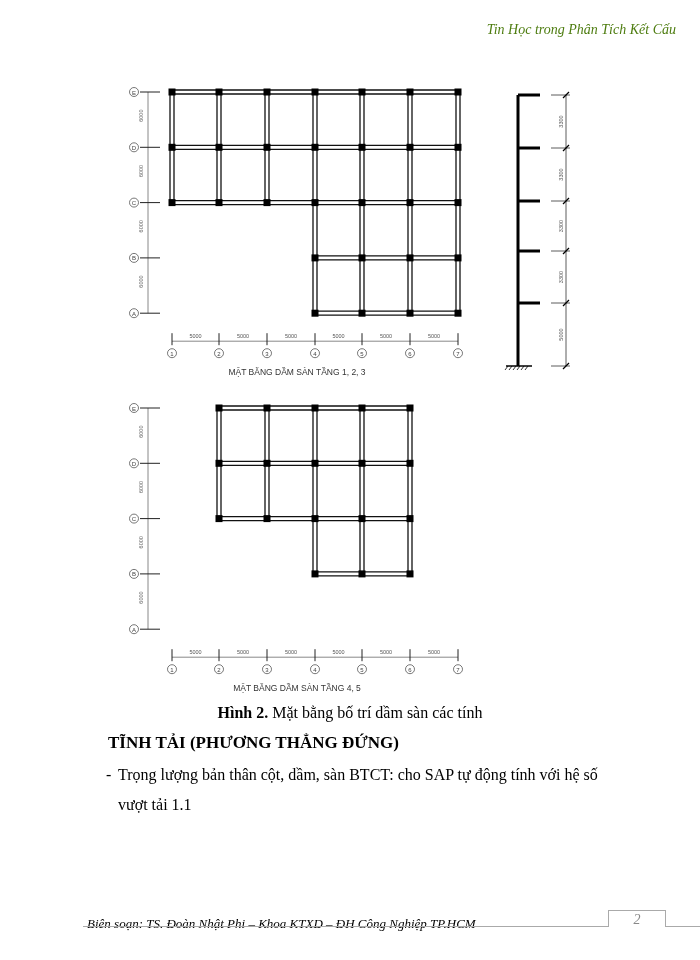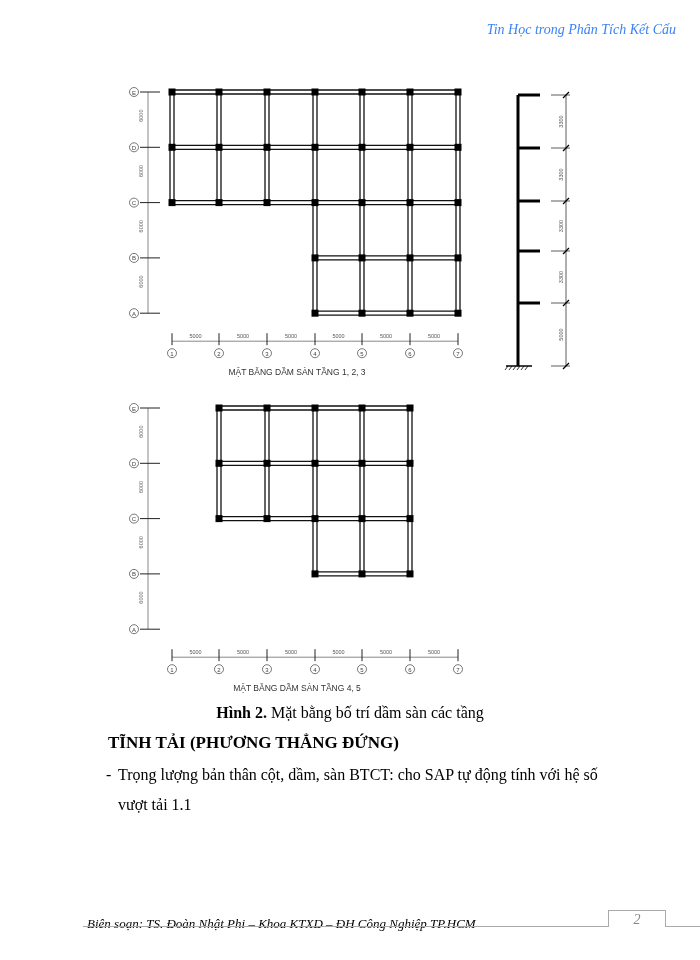--- a/index.html
+++ b/index.html
@@ -1,17 +1,17 @@
 <!DOCTYPE html>
 <html><head>
 <meta charset="utf-8">
 <style>
   html,body{margin:0;padding:0;background:#fff;}
   body{width:700px;height:960px;position:relative;overflow:hidden;font-family:"Liberation Serif",serif;color:#000;}
-  .hdr{position:absolute;right:24px;top:22px;font-style:italic;font-size:14px;color:#3b82f6;}
+  .hdr{position:absolute;right:24px;top:22px;font-style:italic;font-size:14px;color:#4d7c0f;}
   svg.fig{position:absolute;left:0;top:0;}
   .caption{position:absolute;left:0;width:700px;top:704px;text-align:center;font-size:16px;}
   .caption b{font-weight:bold;text-align:right;}
   .h2{position:absolute;left:85px;top:733px;font-size:17px;font-weight:bold;margin-left:23px;}
   .bullet{position:absolute;left:106px;top:760px;font-size:16px;line-height:30px;width:520px;}
   .bullet .dash{position:absolute;left:0;top:0;}
   .bullet .txt{margin-left:12px;}
   .ftr{position:absolute;left:87px;top:904px;font-style:italic;font-size:13px;margin-top:12px;}
   .ftr-line{position:absolute;left:83px;top:926px;width:617px;height:1px;background:#aaa;}
   .pgbox{position:absolute;left:608px;top:910px;width:56px;height:16px;border:1px solid #aaa;border-bottom:none;background:#fff;text-align:center;font-size:14px;font-style:italic;color:#888;line-height:18px;}
@@ -244,21 +244,21 @@
       <line x1="551" y1="303" x2="570" y2="303" stroke="#333" stroke-width="0.8"></line>
       <line x1="563" y1="306" x2="569" y2="300" stroke="#000" stroke-width="1.2"></line>
       <text x="566" y="334.5" font-size="5.5" text-anchor="middle" fill="#555" transform="rotate(-90 566 334.5) translate(0 -3)" font-family="Liberation Sans, sans-serif">5000</text>
       <line x1="551" y1="366" x2="570" y2="366" stroke="#333" stroke-width="0.8"></line>
       <line x1="563" y1="369" x2="569" y2="363" stroke="#000" stroke-width="1.2"></line>
     </g>
   <text id="t1" class="lbl" x="297" y="375" font-size="8.5" text-anchor="middle" fill="#333">MẶT BẰNG DẦM SÀN TẦNG 1, 2, 3</text>
   <text id="t2" class="lbl" x="297" y="691" font-size="8.5" text-anchor="middle" fill="#333">MẶT BẰNG DẦM SÀN TẦNG 4, 5</text>
 </svg>
 
-<div class="caption"><b>Hình 2.</b><span> Mặt bằng bố trí dầm sàn các tầng</span></div>
+<div class="caption"><b>Hình 2.</b><span> Mặt bằng bố trí dầm sàn các tính</span></div>
 
 <div class="h2">TĨNH TẢI (PHƯƠNG THẲNG ĐỨNG)</div>
 
 <div class="bullet">
   <span class="dash">-</span>
   <div class="txt">Trọng lượng bản thân cột, dầm, sàn BTCT: cho SAP tự động tính với hệ số vượt tải 1.1</div>
 </div>
 
 <div class="ftr">Biên soạn: TS. Đoàn Nhật Phi – Khoa KTXD – ĐH Công Nghiệp TP.HCM</div>
 <div class="ftr-line"></div>

